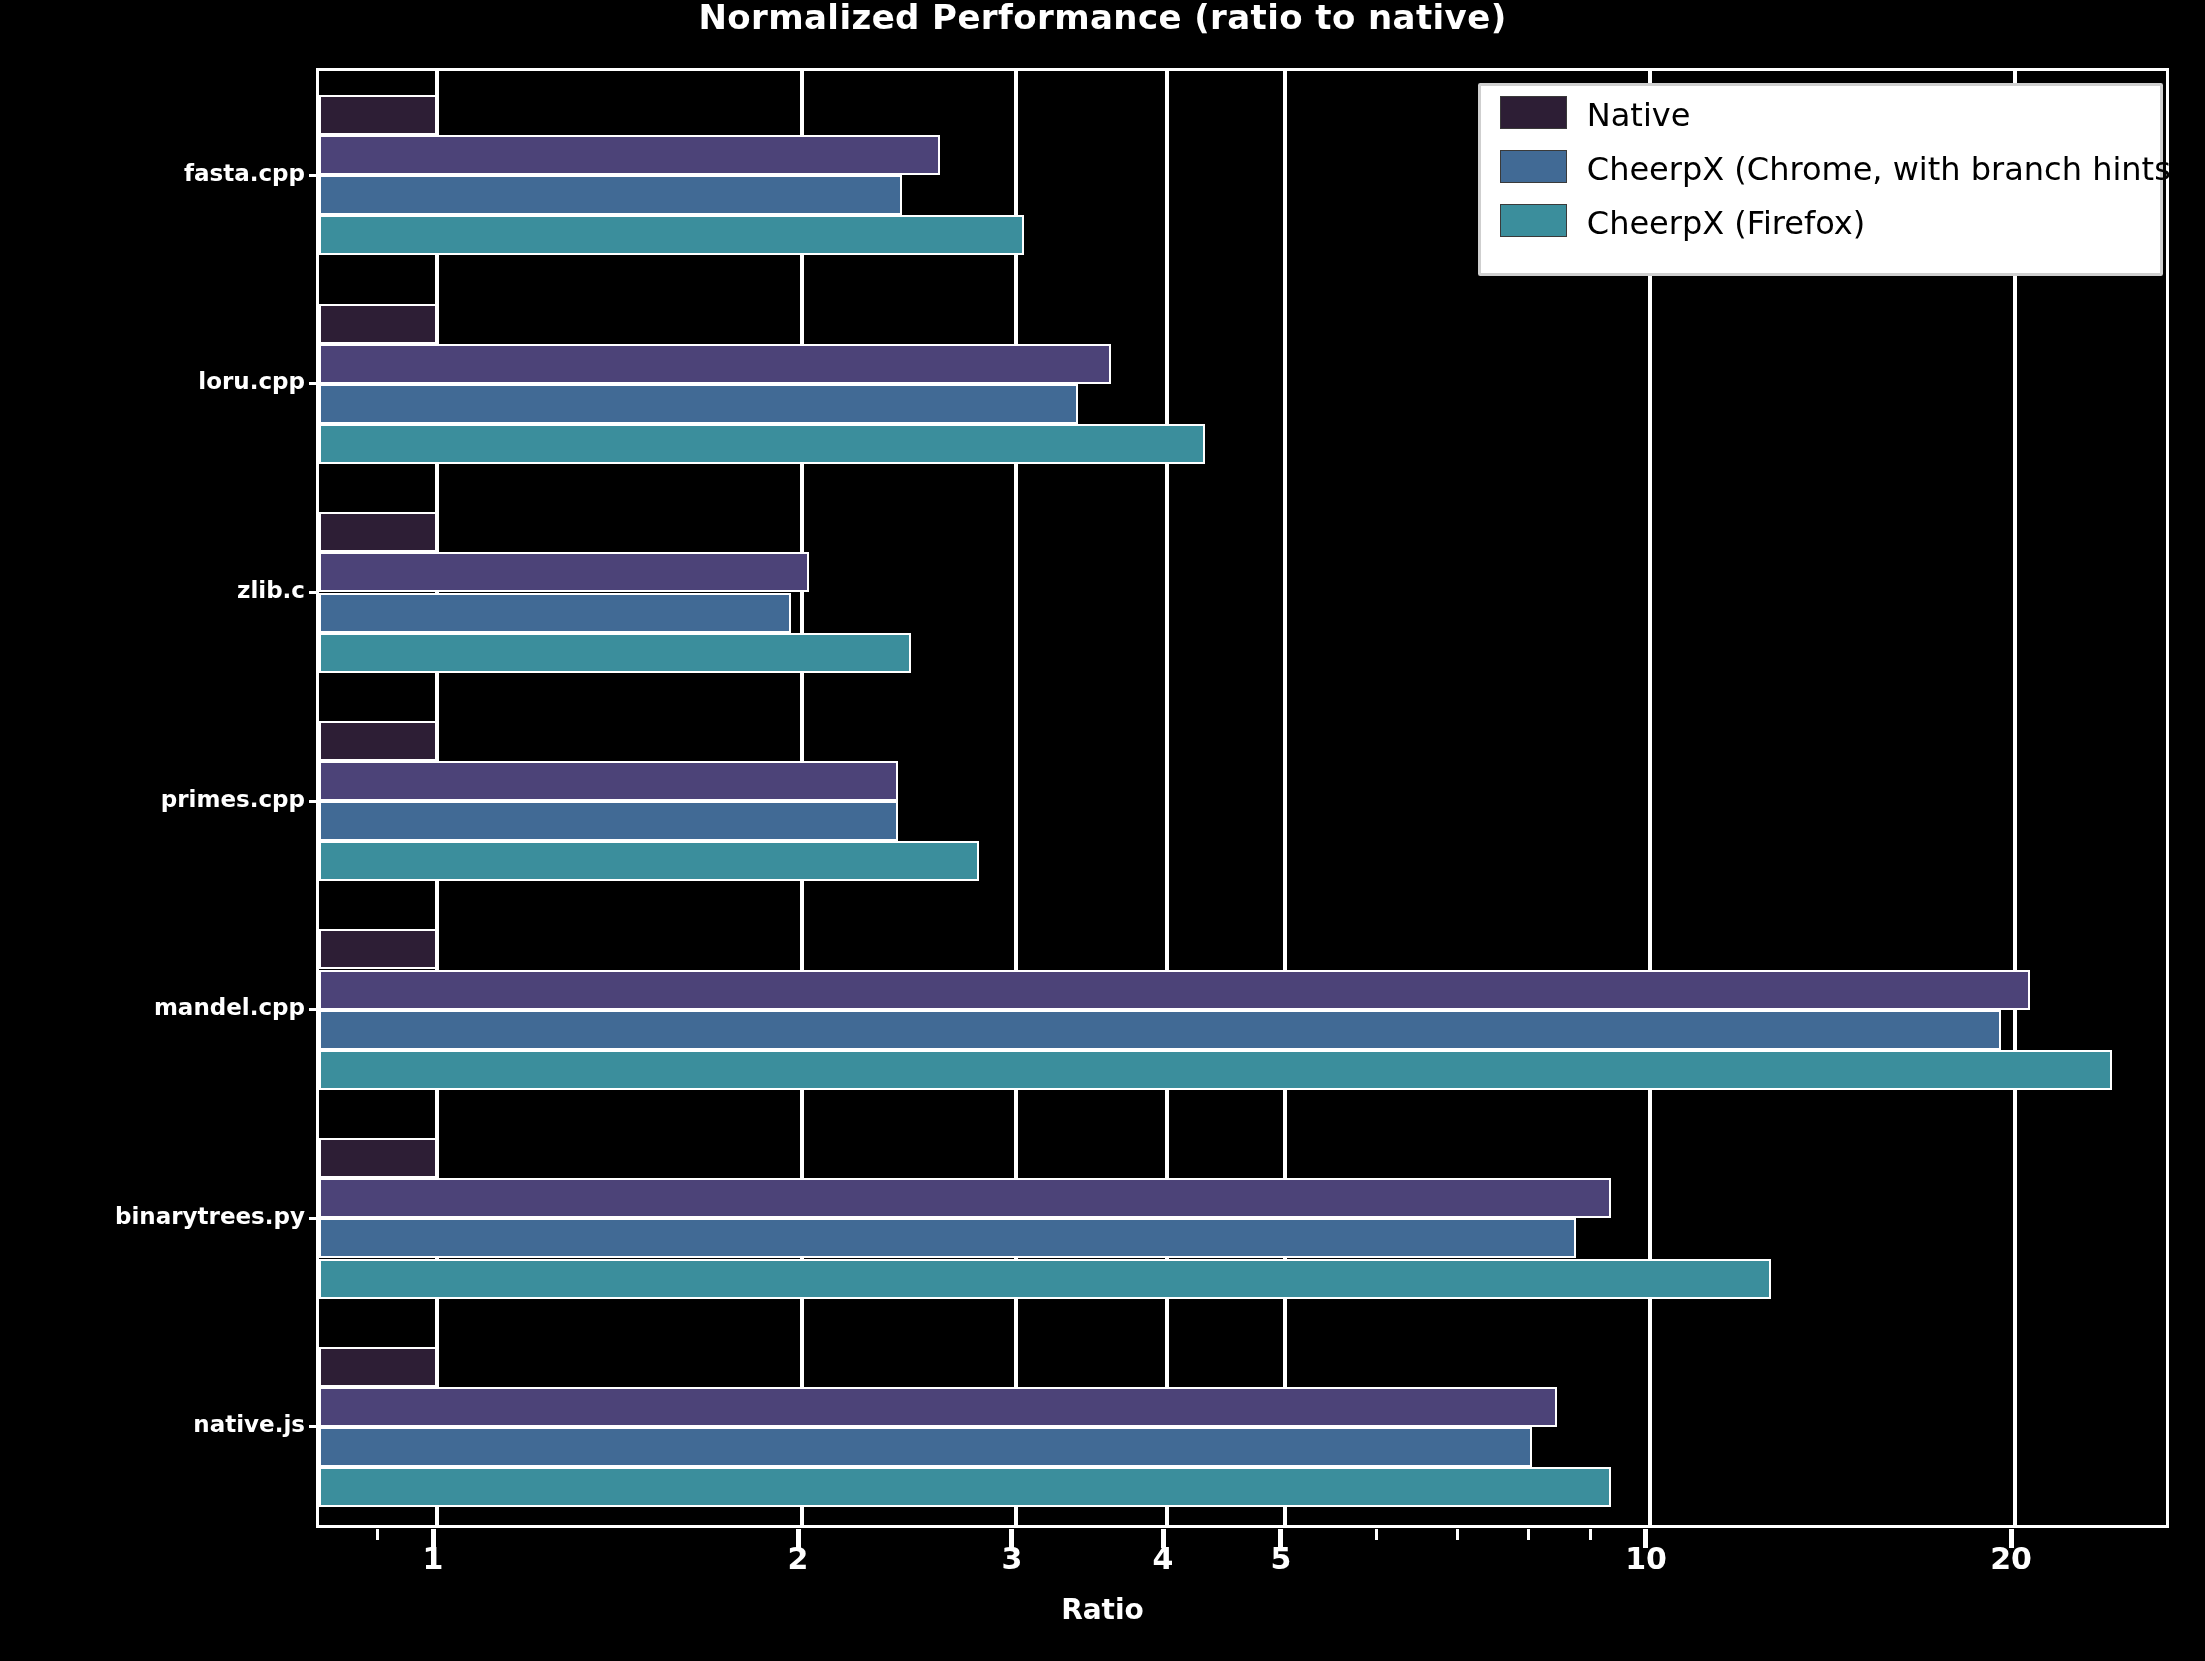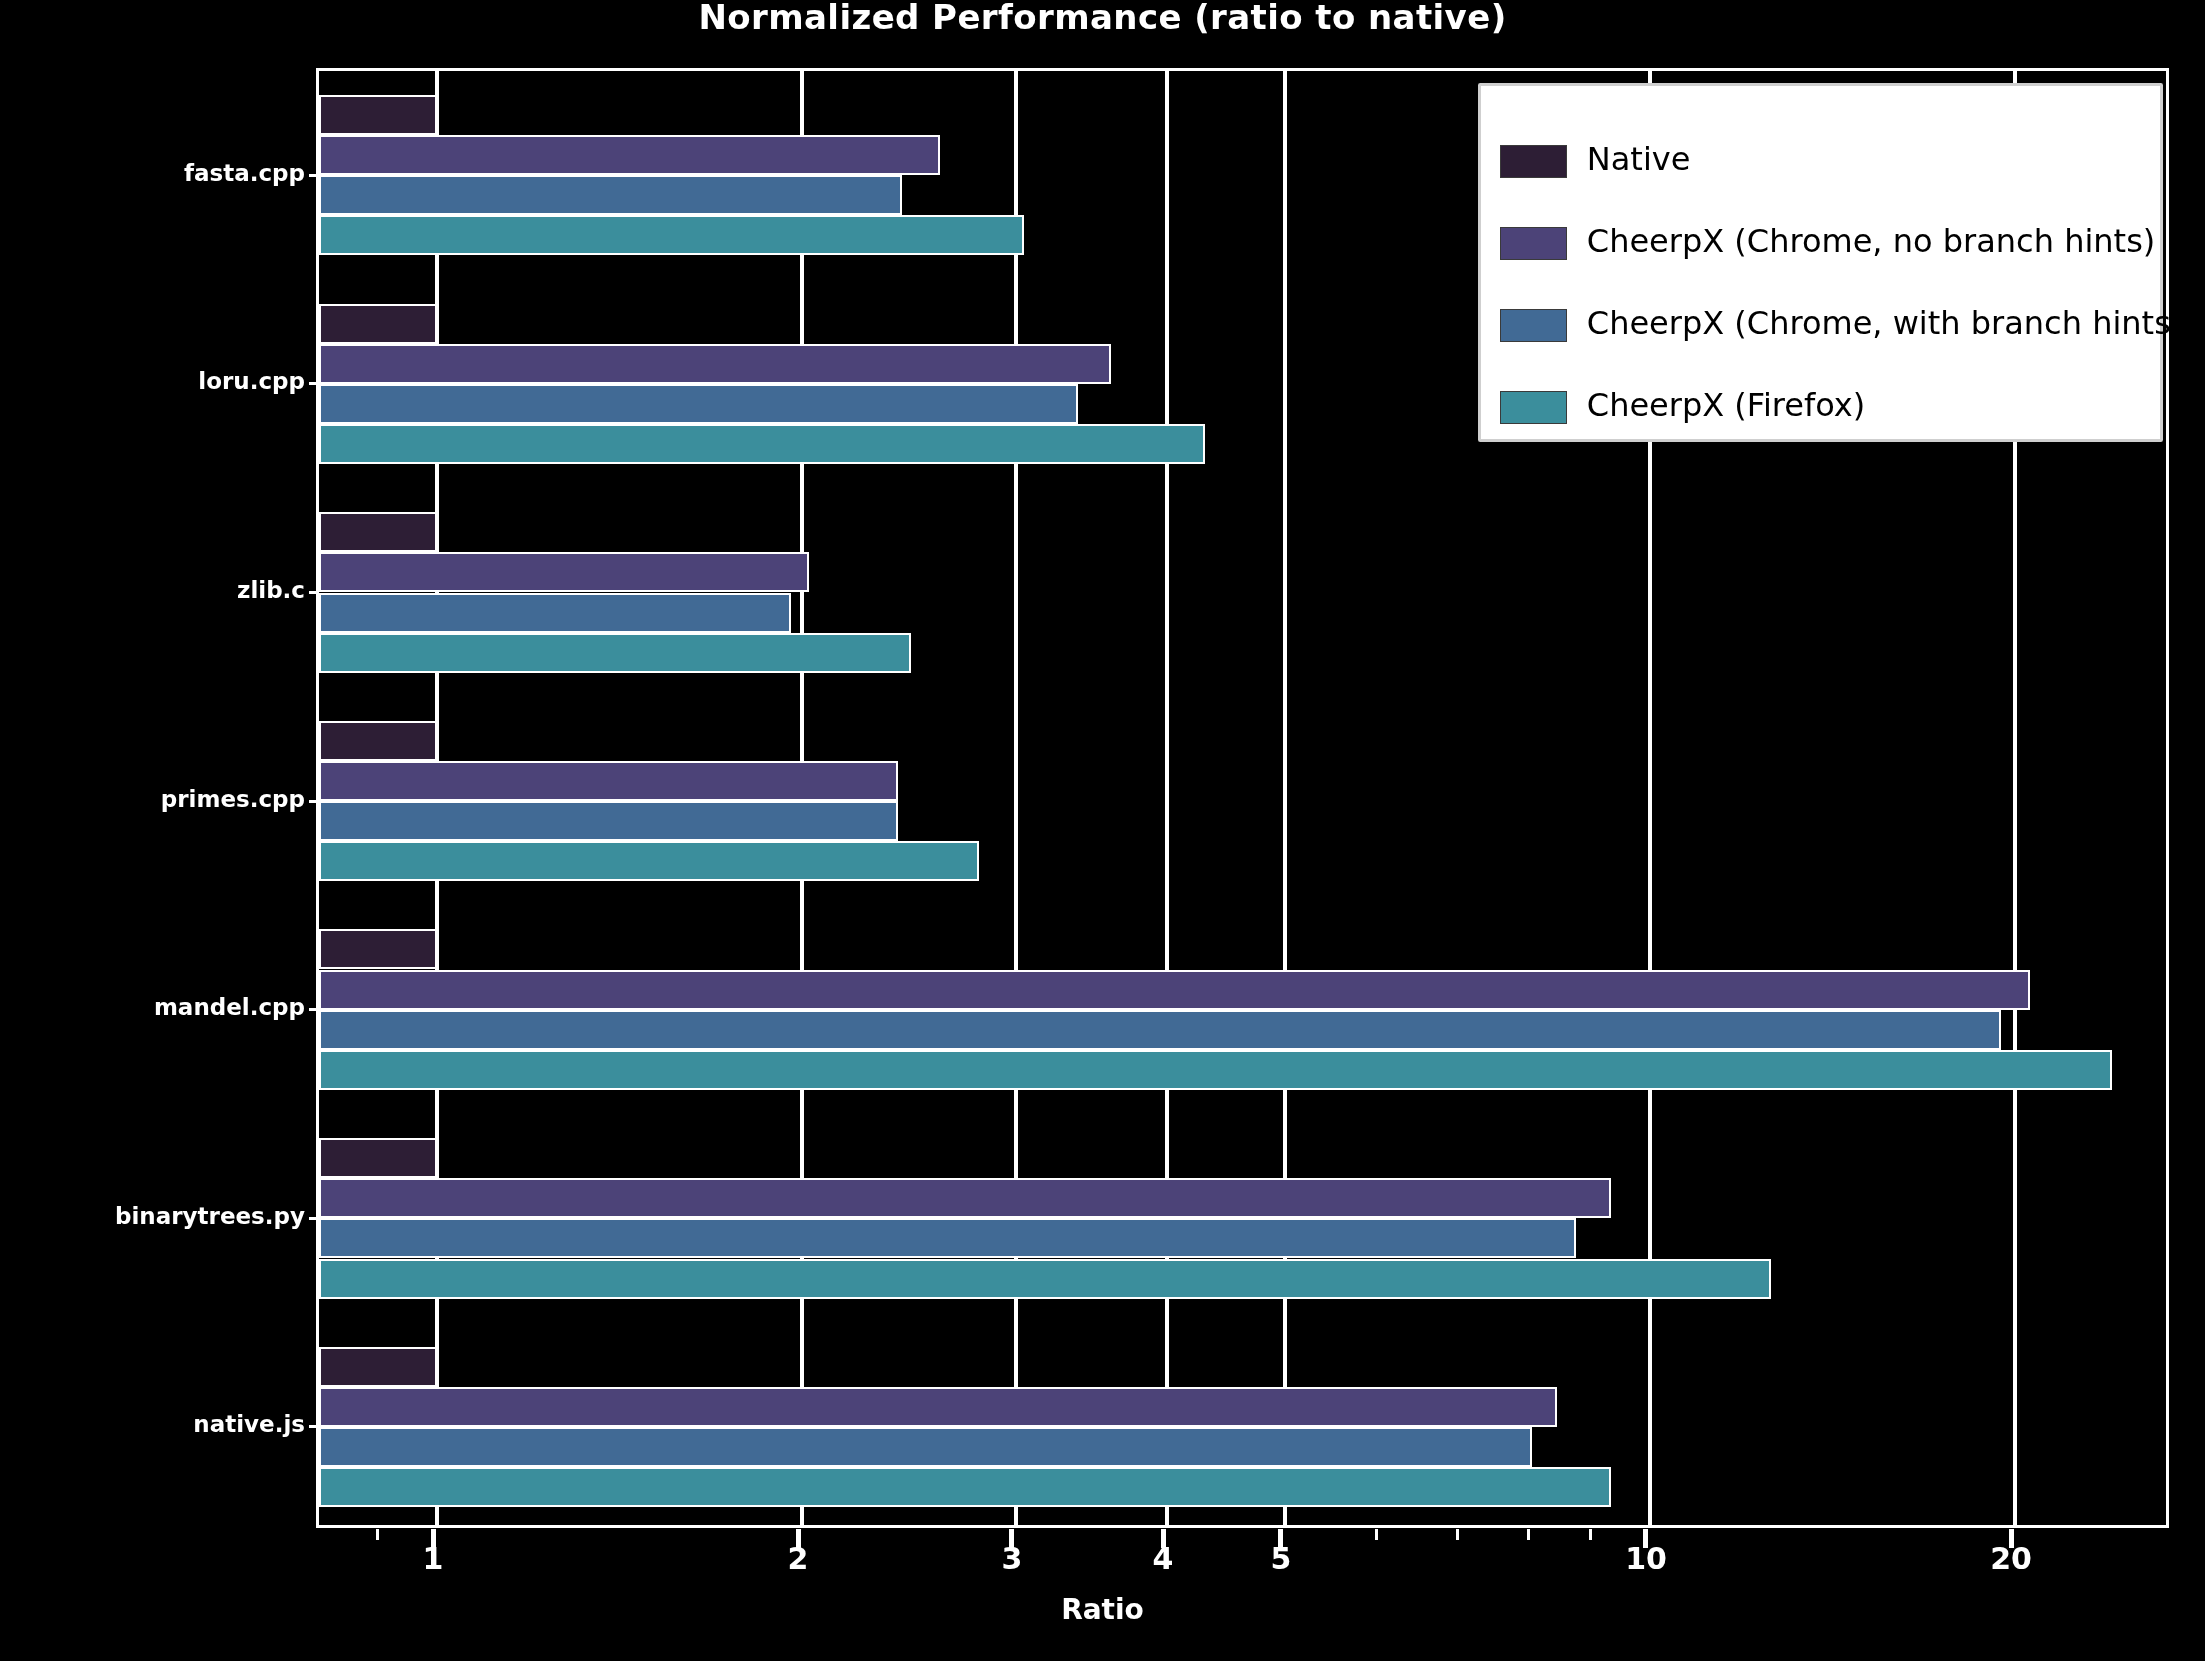--- a/index.html
+++ b/index.html
@@ -45,21 +45,21 @@
 
   
   #legend{
     position:absolute;left:1478px;top:83px;width:685px;
     background:#ffffff;border:3px solid #cfcfcf;border-radius:2.2px;
     padding:10.4px 19.4px 15px 19.4px;box-sizing:border-box;
   }
   #legend-title{
     text-align:center;color:#000;font-size:33px;padding:3px 0 10.4px 0;font-weight:normal;
   }
-  .legend-row{display:flex;align-items:flex-end;height:54px;margin-top:28px;}
+  .legend-row{display:flex;align-items:flex-start;height:54px;}
   .legend-swatch{
     width:67px;height:33px;margin-right:19.4px;flex:0 0 auto;
     border:1.5px solid #3a3a3a;box-sizing:border-box;
   }
   .legend-label{color:#000;font-size:32px;white-space:nowrap;}
 </style>
 </head>
 <body>
 
 <div id="root">
@@ -150,24 +150,20 @@
       <div class="xtick-mark" style="height: 11px; top: 1529px; width: 3px; left: 1589px;"></div>
     </div>
 
   <div id="legend">
     <div id="legend-rows">
         <div class="legend-row">
           <div class="legend-swatch" style="background: rgb(45, 30, 53);"></div>
           <div class="legend-label">Native</div>
         </div>
         <div class="legend-row">
-          <div class="legend-swatch" style="background: rgb(76, 67, 120);"></div>
-          <div class="legend-label">CheerpX (Chrome, no branch hints)</div>
-        </div>
-        <div class="legend-row">
           <div class="legend-swatch" style="background: rgb(65, 106, 149);"></div>
           <div class="legend-label">CheerpX (Chrome, with branch hints)</div>
         </div>
         <div class="legend-row">
           <div class="legend-swatch" style="background: rgb(59, 142, 156);"></div>
           <div class="legend-label">CheerpX (Firefox)</div>
         </div>
       </div>
   </div>
 

